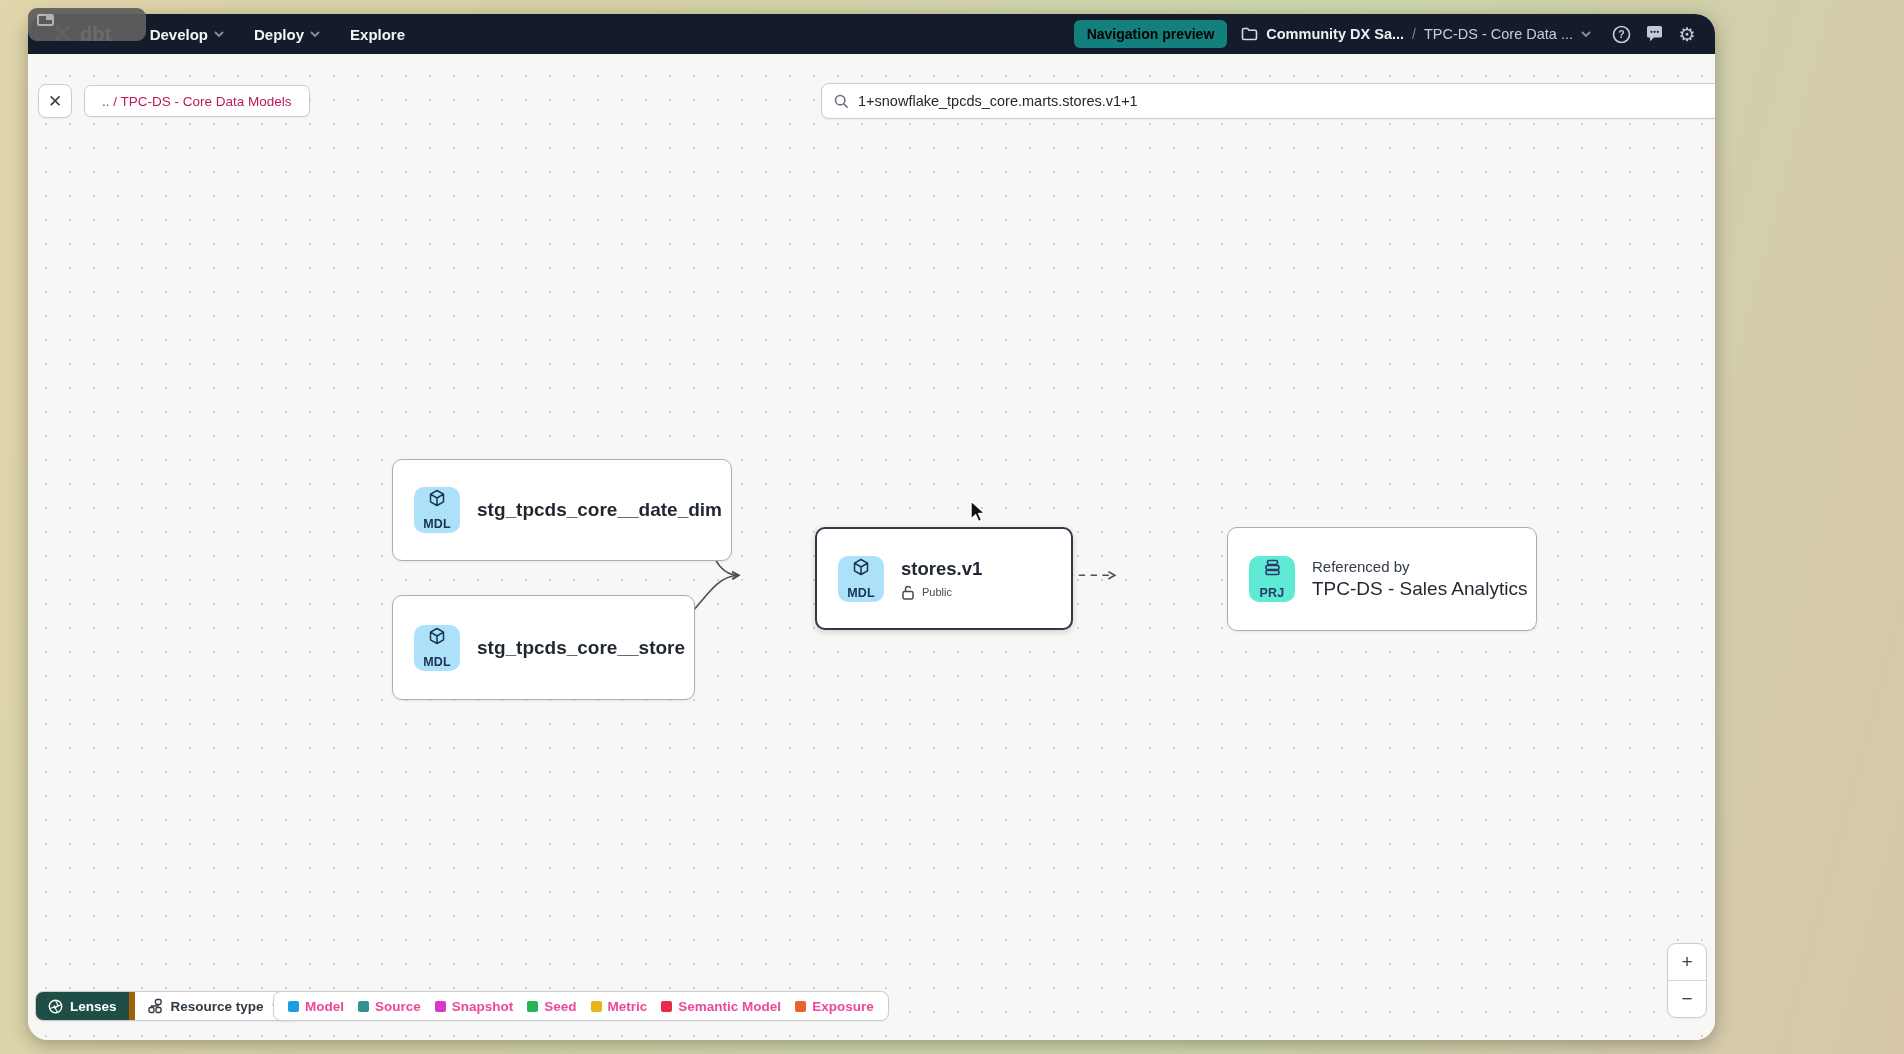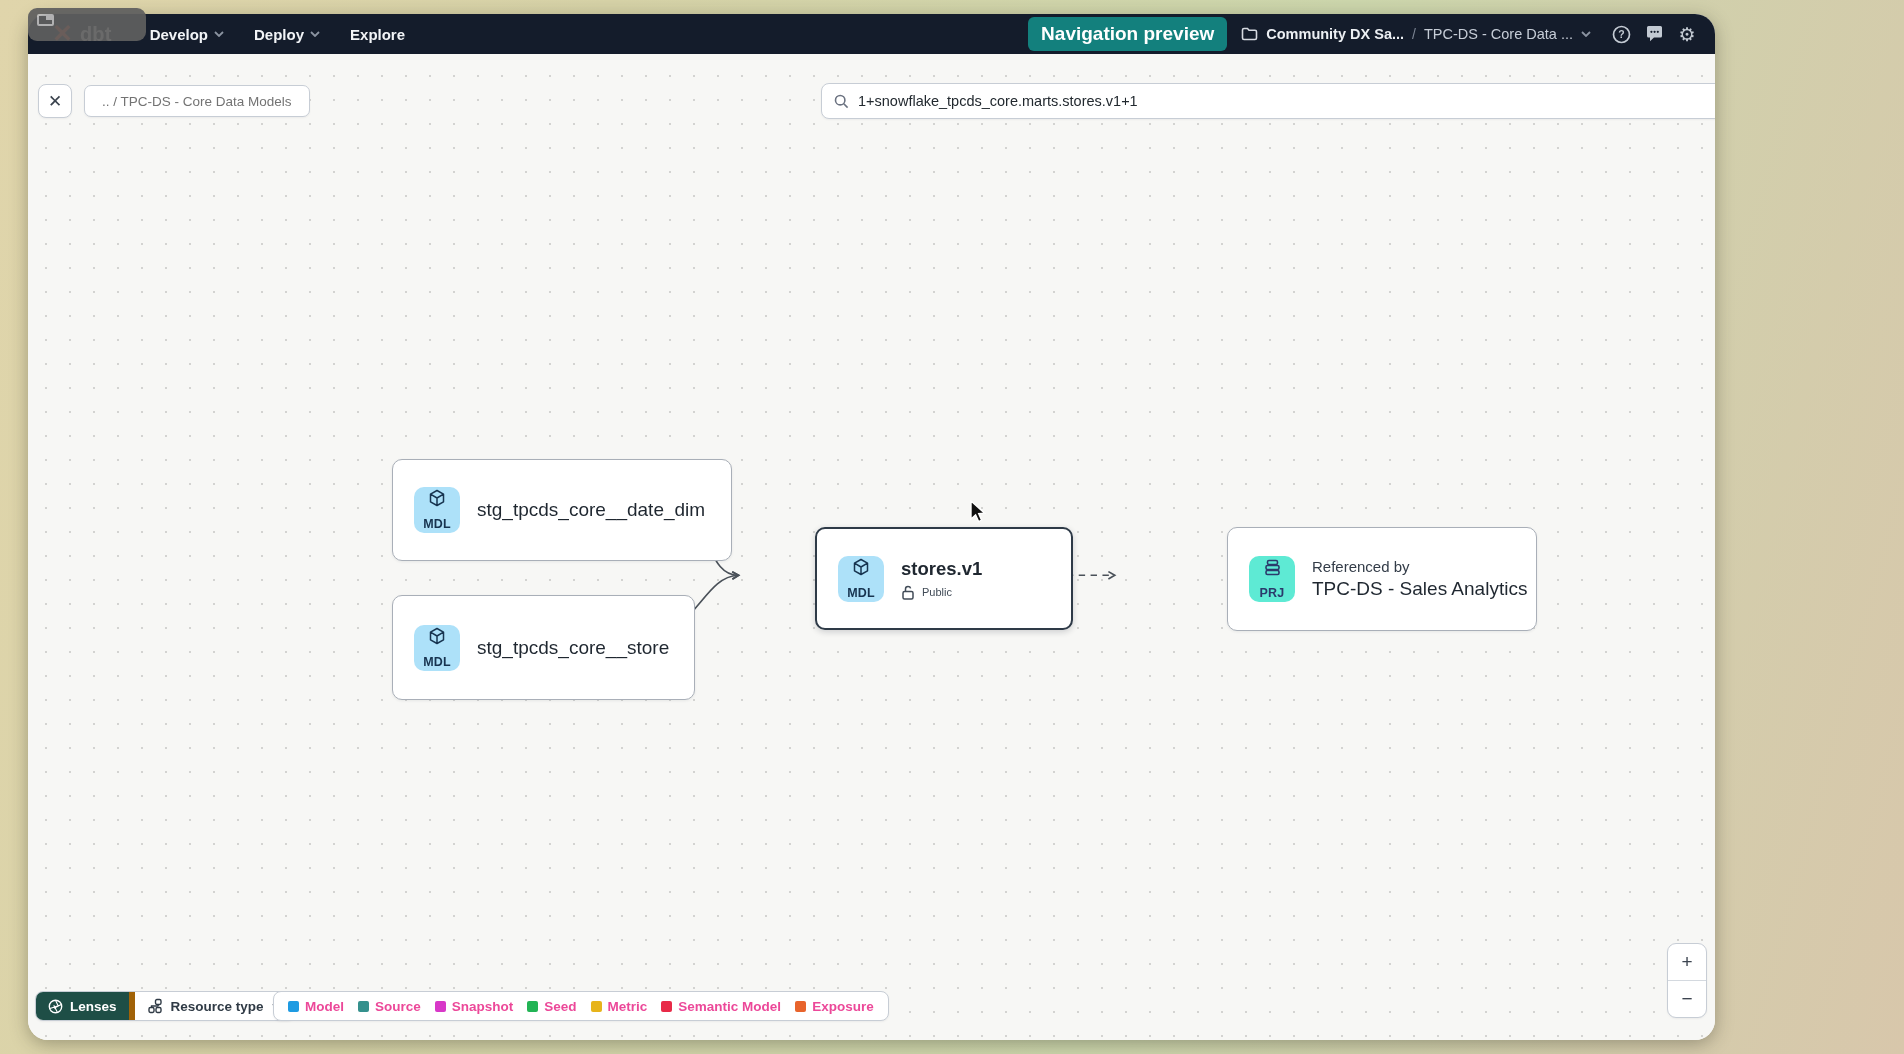--- a/index.html
+++ b/index.html
@@ -27,21 +27,21 @@
   .logo { display:flex; align-items:center; gap:7px; cursor:pointer; }
   .logo-mark { color:#ff4f20; font-size:25px; font-weight:900; line-height:1;
     transform:translateY(-1px); }
   .logo-text { font-size:20px; font-weight:700; color:#fff; letter-spacing:.2px; }
   .menus { display:flex; align-items:center; gap:30px; margin-left:38px; }
   .menu-item { display:flex; align-items:center; gap:6px; font-size:15px;
     font-weight:700; color:#f2f4f7; cursor:pointer; }
   .chev { width:10px; height:6px; }
   .chev polyline { fill:none; stroke:#8b93a1; stroke-width:1.8; }
   .nav-right { margin-left:auto; display:flex; align-items:center; gap:14px; }
-  .preview-badge { background:#13807d; color:#ffffff; font-size:19px; font-weight:700;
+  .preview-badge { background:#13807d; color:#000000; font-size:14px; font-weight:700;
     padding:6px 13px; border-radius:6px; cursor:pointer; }
   .crumb { display:flex; align-items:center; gap:8px; cursor:pointer; }
   .crumb .proj { font-size:14.5px; font-weight:700; color:#eceff3; }
   .crumb .sep  { color:#7c8594; font-size:14px; }
   .crumb .sect { font-size:14.5px; font-weight:500; color:#c6cdd7; }
   .nav-icons { display:flex; align-items:center; gap:13px; margin-left:6px; }
   .nav-ico { width:20px; height:20px; display:flex; align-items:center;
     justify-content:center; cursor:pointer; }
 
   
@@ -50,21 +50,21 @@
     background-image:radial-gradient(circle,#d3d3d1 1.2px, rgba(0,0,0,0) 1.4px);
     background-size:24px 24px; background-position:6px 10px; }
 
   .btn { background:#fff; border:1px solid #c7cdd5; border-radius:8px;
     display:flex; align-items:center; justify-content:center; cursor:pointer;
     box-shadow:0 1px 2px rgba(16,24,40,.05); }
   .close-btn { position:absolute; left:10px; top:30px; width:34px; height:34px;
     font-size:17px; color:#3a424d; }
   .chip { position:absolute; left:56px; top:31px; height:32px; padding:8px 17px;
     background:#fff; border:1px solid #c7cdd5; border-radius:7px; display:flex;
-    align-items:center; font-size:13.5px; color:#737373; cursor:pointer;
+    align-items:center; font-size:13.5px; color:#be185d; cursor:pointer;
     box-shadow:0 1px 2px rgba(16,24,40,.05); }
   .search { position:absolute; left:793px; top:29px; width:994px; height:36px;
     background:#fff; border:1px solid #c7cdd5; border-radius:8px; display:flex;
     align-items:center; padding:0 12px; gap:9px;
     box-shadow:0 1px 2px rgba(16,24,40,.05); }
   .search input { flex:1; border:none; outline:none; font-size:14.5px;
     color:#22292f; font-family:"Liberation Sans",sans-serif; background:transparent; }
   .refresh-btn { position:absolute; left:1806px; top:29px; width:36px; height:36px; }
 
   
@@ -72,21 +72,21 @@
   .node { position:absolute; background:#fff; border:1px solid #a9afb8;
     border-radius:10px; display:flex; align-items:center; gap:17px; padding:0 21px;
     cursor:pointer; box-shadow:0 1px 3px rgba(16,24,40,.07); }
   .node.selected { border:2px solid #2e3a47; box-shadow:0 2px 6px rgba(16,24,40,.18); }
   .rbadge { width:46px; height:46px; border-radius:10px; display:flex;
     flex-direction:column; align-items:center; justify-content:center; gap:10px;
     flex:0 0 46px; }
   .rbadge.mdl { background:#ade1f9; color:#173450; }
   .rbadge.prj { background:#5eead4; color:#2b3a6b; }
   .rbadge .tag { font-size:12.5px; font-weight:700; letter-spacing:.2px; }
-  .node-label { font-size:19px; font-weight:400; color:#1f2730; white-space:nowrap; }
+  .node-label { font-size:19px; font-weight:700; color:#1f2730; white-space:nowrap; }
   .node-title { font-size:18.5px; font-weight:600; color:#1f2730; }
   .node-sub { display:flex; align-items:center; gap:7px; margin-top:5px;
     font-size:11px; color:#414b57; }
   .node-kicker { font-size:15px; color:#333c48; }
   .node-name2 { font-size:19px; font-weight:500; color:#1f2730; margin-top:3px;
     white-space:nowrap; }
 
   .cursor { position:absolute; left:939px; top:446px; z-index:20; pointer-events:none; }
 
   

